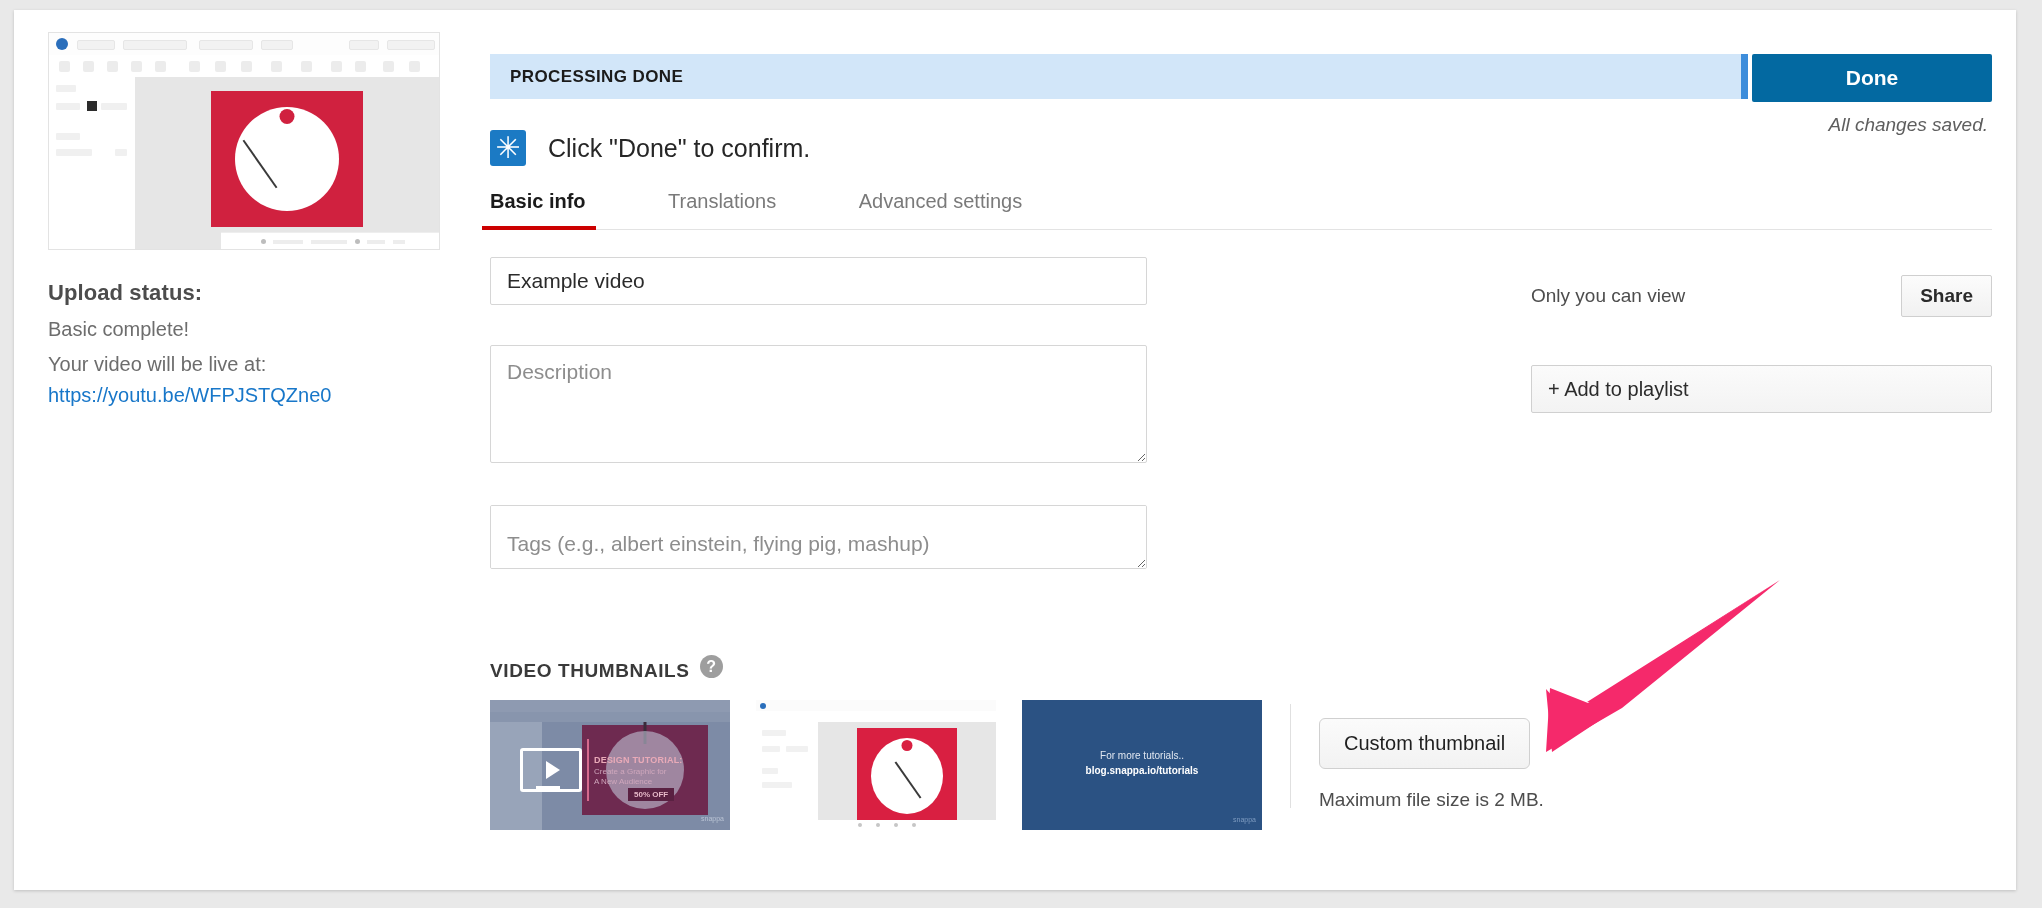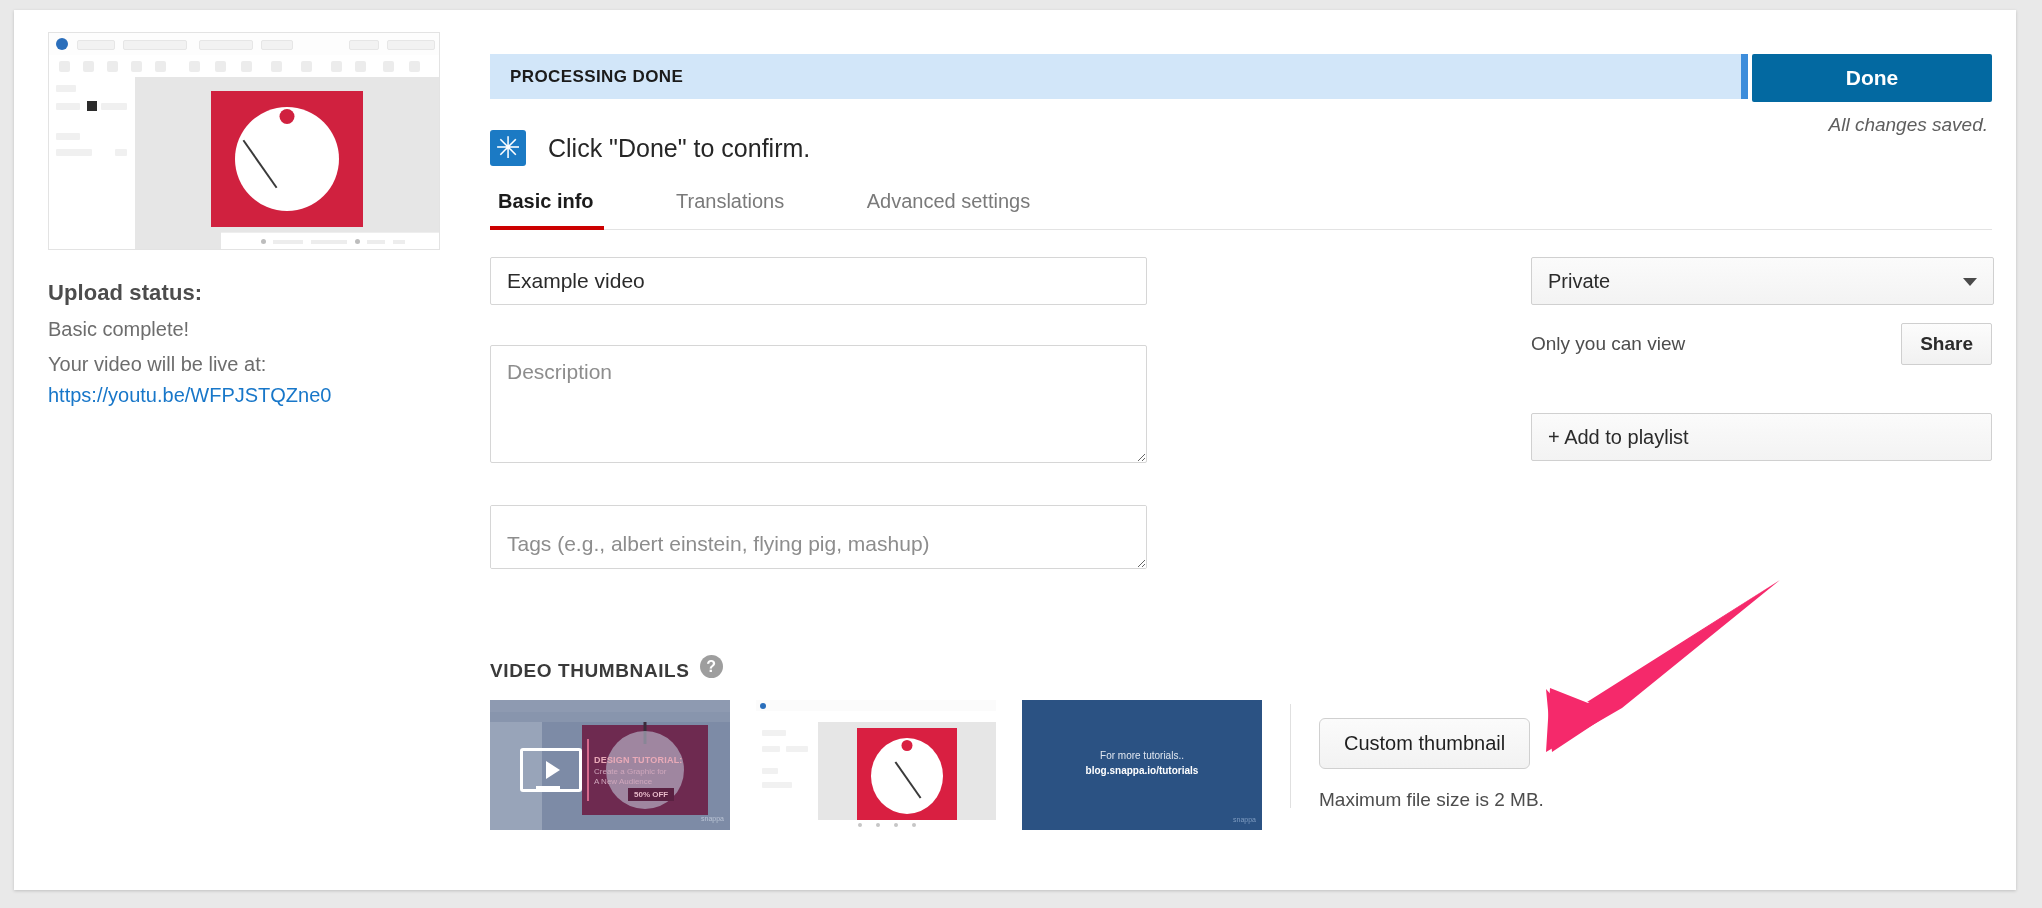--- a/index.html
+++ b/index.html
@@ -173,21 +173,21 @@
     display: flex; align-items: center; justify-content: center;
     color: #ffffff; font-size: 30px; line-height: 1;
   }
   .confirm-text {
     margin-left: 22px;
     font-size: 25px;
     color: #262626;
   }
 
   .tabs {
-    position: absolute; left: 8px; top: 150px; right: 0;
+    position: absolute; left: 0; top: 150px; right: 0;
     border-bottom: 1px solid #e3e3e3;
     height: 47px;
   }
   .tab {
     position: relative;
     display: inline-block;
     font-size: 20px;
     color: #7a7a7a;
     padding: 8px 0 16px 0;
     margin-right: 78px;
@@ -486,24 +486,20 @@
         <div class="tab">Advanced settings</div>
       </div>
 
       <div class="form-left">
         <input class="txt-input title-input" type="text" value="Example video" style="">
         <textarea class="txt-input desc-input" placeholder="Description" style=""></textarea>
         <textarea class="txt-input tags-input" placeholder="Tags (e.g., albert einstein, flying pig, mashup)" style=""></textarea>
       </div>
 
       <div class="form-right">
-        <div class="privacy-select">
-          <span class="privacy-label">Private</span>
-          <span class="caret"></span>
-        </div>
         <div class="share-row">
           <span class="only-you">Only you can view</span>
           <button class="share-btn">Share</button>
         </div>
         <button class="playlist-btn">+ Add to playlist</button>
       </div>
     </div>
 
     <div class="thumbs-section">
       <div class="thumbs-label-row">

